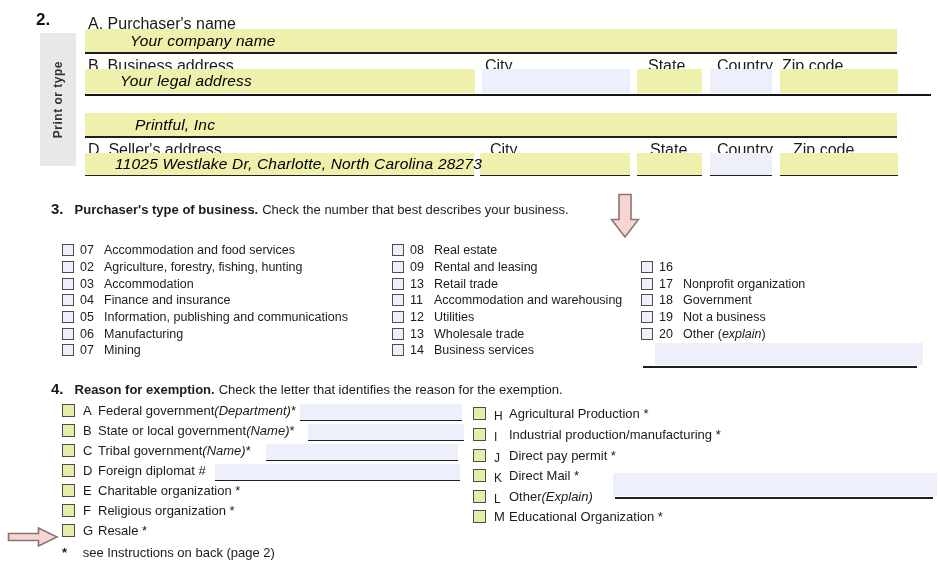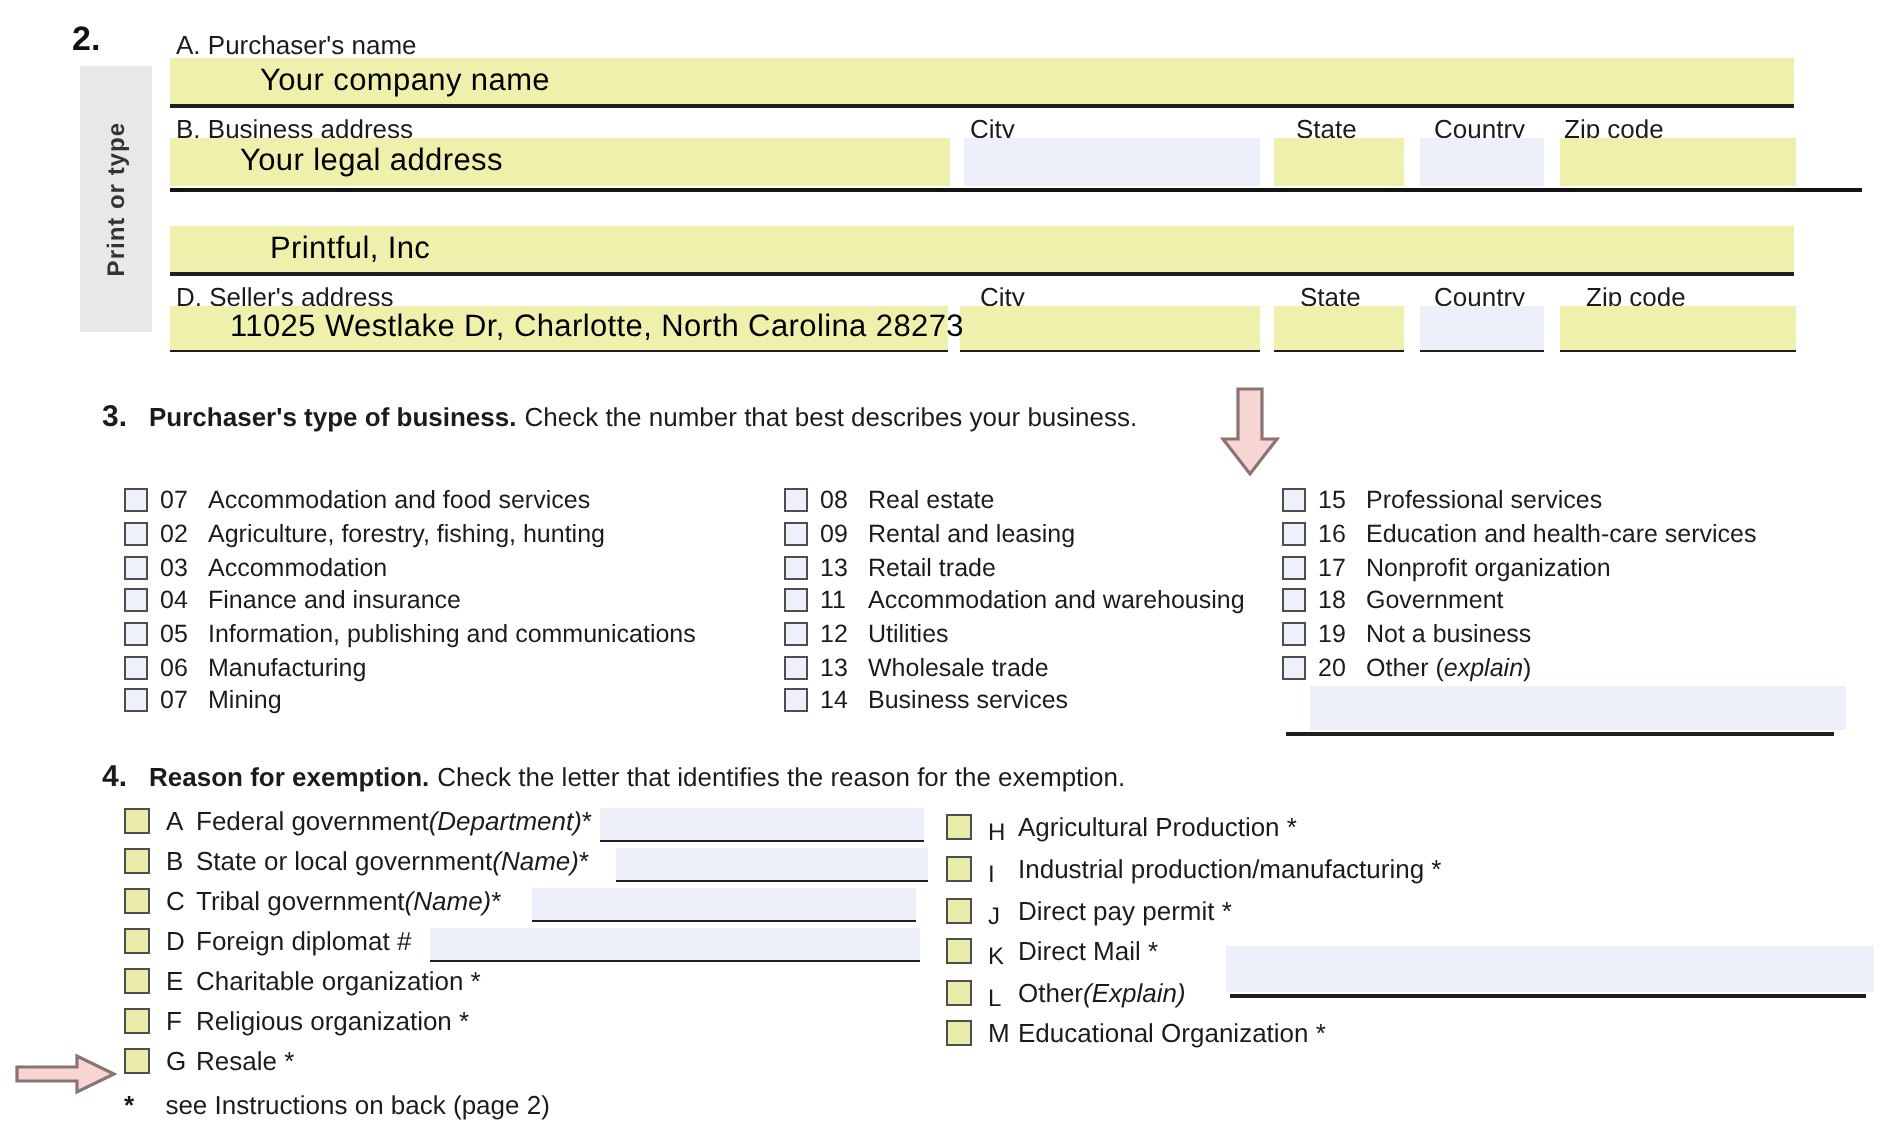--- a/index.html
+++ b/index.html
@@ -1,20 +1,20 @@
 <!DOCTYPE html>
 <html><head>
 <meta charset="utf-8">
 <style>
   html,body{margin:0;padding:0;background:#ffffff;}
   .page{position:relative;width:940px;height:574px;background:#ffffff;
         font-family:"Liberation Sans",sans-serif;color:#1b1b1b;overflow:hidden;}
   .abs{position:absolute;}
-  .lbl{position:absolute;font-size:13px;color:#1b1b1b;white-space:nowrap;}
-  .val{position:absolute;font-size:15.5px;color:#000;white-space:nowrap;z-index:3;letter-spacing:.2px;}
+  .lbl{position:absolute;font-size:16px;color:#1b1b1b;white-space:nowrap;}
+  .val{position:absolute;font-size:15.5px;color:#000;white-space:nowrap;z-index:3;letter-spacing:.2px;font-style:italic;}
   .yellow{background:#eef0ac;}
   .lav{background:#edf0fb;}
   .u{border-bottom:2px solid #1f1f1f;}
   .u15{border-bottom:1.5px solid #1f1f1f;}
   .sidebar{position:absolute;background:#e8e8e8;display:flex;align-items:center;justify-content:center;}
   .sidebar span{writing-mode:vertical-rl;transform:rotate(180deg);font-weight:bold;font-size:12px;color:#333;letter-spacing:.5px;}
   .bignum{position:absolute;font-weight:bold;font-size:17px;color:#111;}
   .sec-head{position:absolute;display:flex;align-items:baseline;white-space:nowrap;}
   .sec-num{font-weight:bold;font-size:15px;margin-right:11px;}
   .sec-title{font-weight:bold;font-size:13px;margin-right:4px;}
@@ -154,29 +154,23 @@
     <span class="cb3"></span>
     <span class="num3">13</span>
     <span>Wholesale trade</span>
   </div>
   <div class="cb-row" style="left:392px;top:343px">
     <span class="cb3"></span>
     <span class="num3">14</span>
     <span>Business services</span>
   </div>
 
-  <div class="cb-row" style="left:641px;top:243px">
-    <span class="cb3"></span>
-    <span class="num3">15</span>
-    <span>Professional services</span>
-  </div>
   <div class="cb-row" style="left:641px;top:260px">
     <span class="cb3"></span>
     <span class="num3">16</span>
-    <span>Education and health-care services</span>
   </div>
   <div class="cb-row" style="left:641px;top:277px">
     <span class="cb3"></span>
     <span class="num3">17</span>
     <span>Nonprofit organization</span>
   </div>
   <div class="cb-row" style="left:641px;top:293px">
     <span class="cb3"></span>
     <span class="num3">18</span>
     <span>Government</span>

